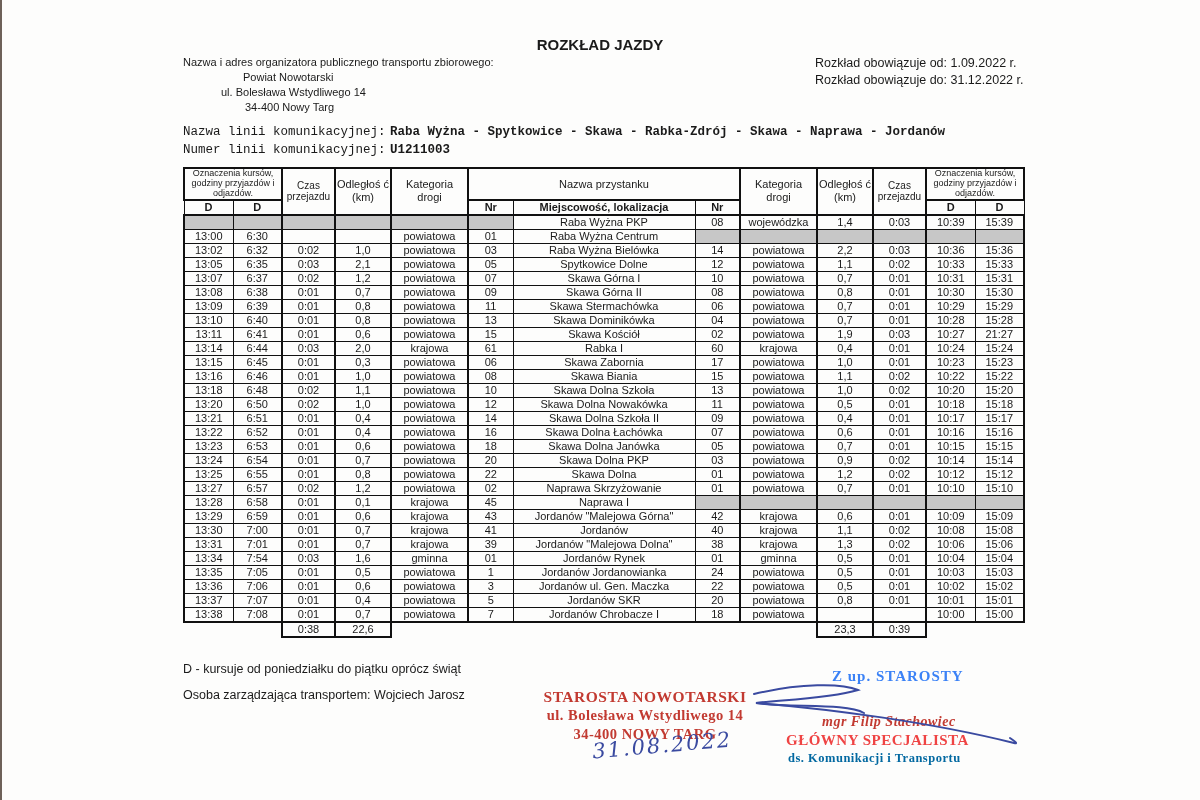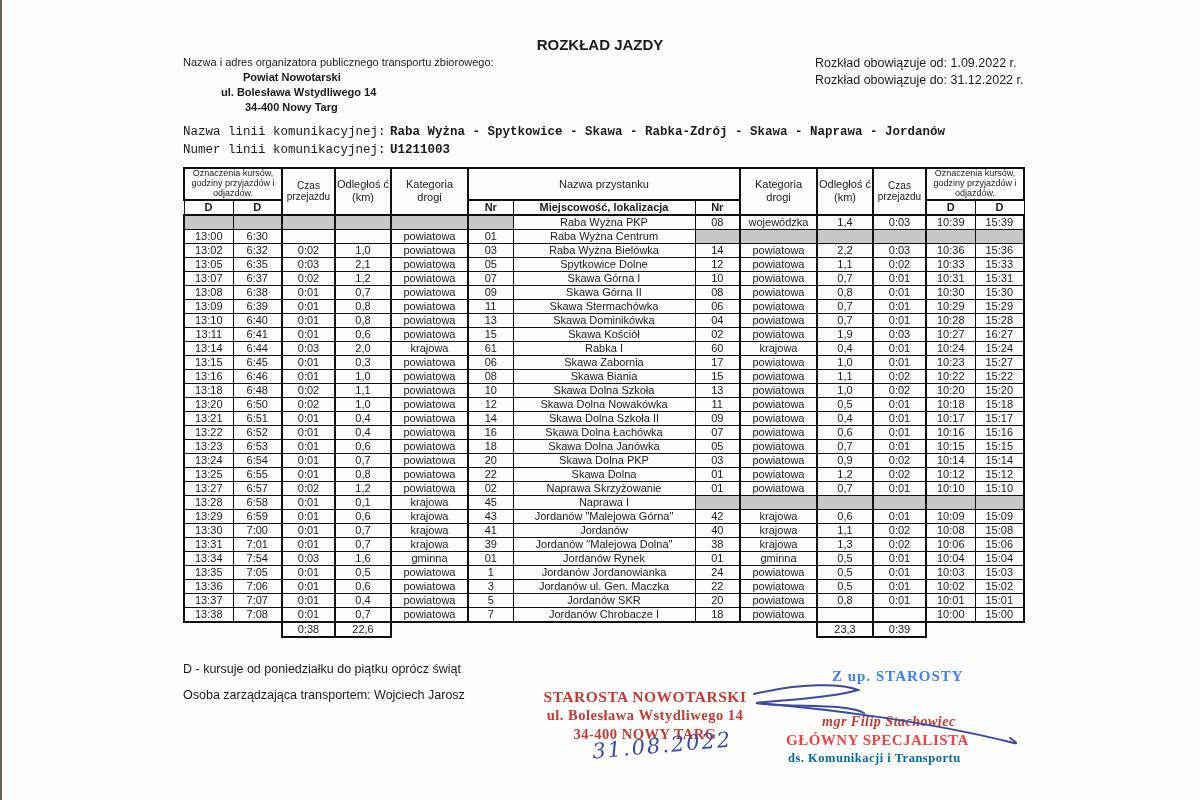--- a/index.html
+++ b/index.html
@@ -10,21 +10,21 @@
     color:#1a1a1a;
     position:relative;
     overflow:hidden;
   }
   #page { position:absolute; inset:0; }
   .scan-edge { position:absolute; left:0; top:0; width:2px; height:800px; background:#4a3a30; opacity:.8; }
 
   
   .doc-title { position:absolute; top:36px; left:0; width:1200px; text-align:center; font-size:15px; font-weight:bold; }
   .org-block { position:absolute; top:55px; left:183px; font-size:11px; line-height:1.35; }
-  .org-block .b { font-weight:bold; }
+  .org-block .b { font-weight:normal; }
   .org-name { margin-left:60px; }
   .org-street { margin-left:38px; }
   .org-city { margin-left:62px; }
   .validity { position:absolute; top:55px; left:815px; font-size:12.5px; line-height:1.35; }
   .line-block { position:absolute; top:124px; left:183px; font-size:12.5px; line-height:1.4;font-family:Liberation Mono, monospace; }
   .line-row { display:flex; }
   .line-label { width:207px; }
   .line-value { font-weight:bold; }
 
   
@@ -269,21 +269,21 @@
           <td>0:01</td>
           <td>0,6</td>
           <td>powiatowa</td>
           <td>15</td>
           <td>Skawa Kościół</td>
           <td>02</td>
           <td>powiatowa</td>
           <td>1,9</td>
           <td>0:03</td>
           <td>10:27</td>
-          <td>16:27</td>
+          <td>21:27</td>
         </tr>
         <tr>
           <td>13:14</td>
           <td>6:44</td>
           <td>0:03</td>
           <td>2,0</td>
           <td>krajowa</td>
           <td>61</td>
           <td>Rabka I</td>
           <td>60</td>
@@ -299,21 +299,21 @@
           <td>0:01</td>
           <td>0,3</td>
           <td>powiatowa</td>
           <td>06</td>
           <td>Skawa Zabornia</td>
           <td>17</td>
           <td>powiatowa</td>
           <td>1,0</td>
           <td>0:01</td>
           <td>10:23</td>
-          <td>15:27</td>
+          <td>15:23</td>
         </tr>
         <tr>
           <td>13:16</td>
           <td>6:46</td>
           <td>0:01</td>
           <td>1,0</td>
           <td>powiatowa</td>
           <td>08</td>
           <td>Skawa Biania</td>
           <td>15</td>

